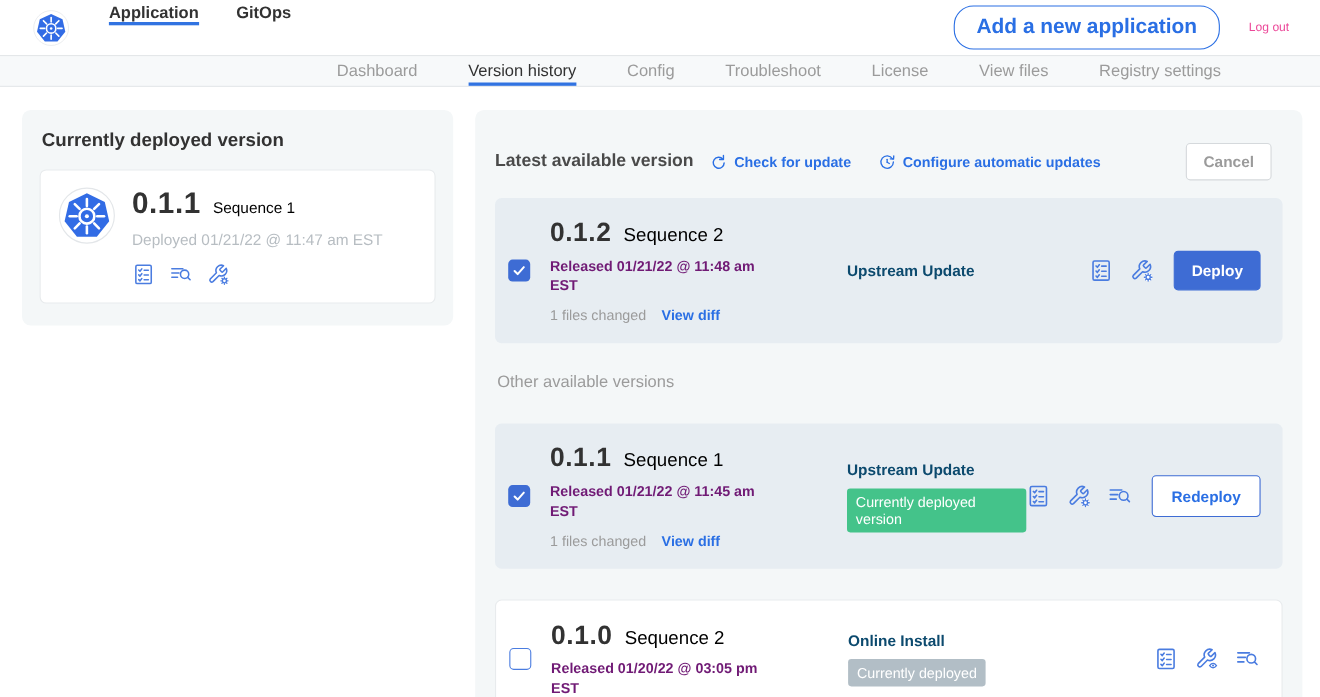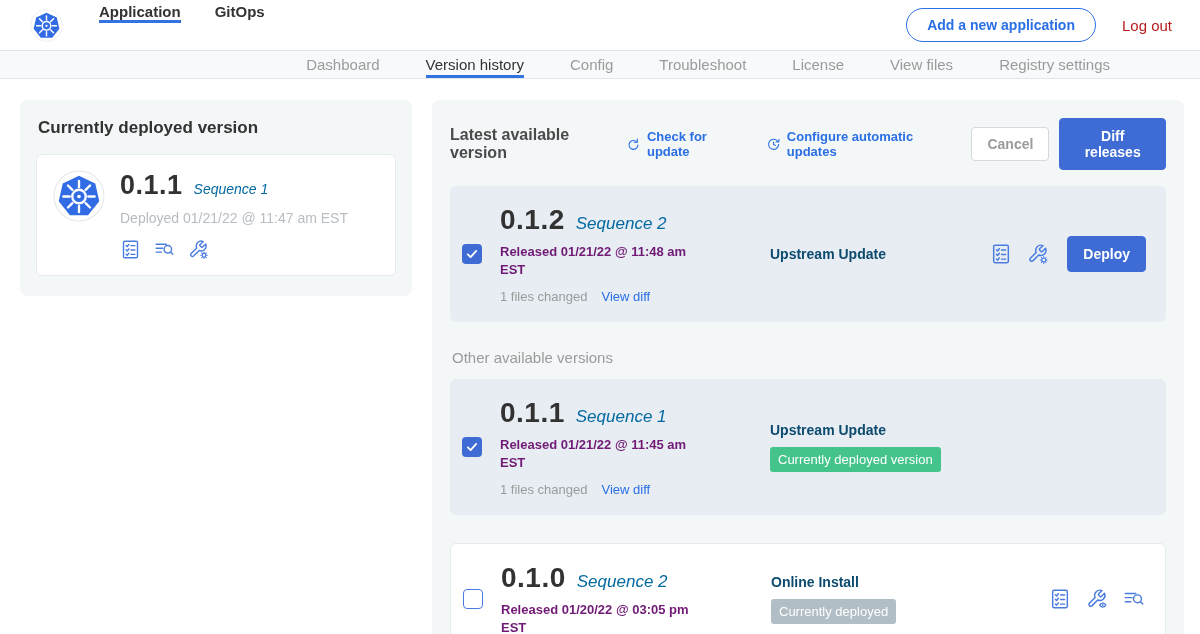--- a/index.html
+++ b/index.html
@@ -25,25 +25,25 @@
     display: flex; align-items: center;
     font-size: 15px; font-weight: bold; color: #323232;
     border-bottom: 3px solid transparent; padding-top: 3px;
     cursor: pointer;
   }
   .topnav .nav-tab.active { border-bottom-color: #3173e1; }
   .topnav .spacer { flex: 1; }
   .topnav .right { display: flex; align-items: center; gap: 26px; }
   .btn-pill {
     border: 1px solid #2a6fe4; color: #2a6fe4; background: #fff;
-    font-size: 14px; font-weight: bold;
+    font-size: 19px; font-weight: bold;
     padding: 8px 20px; border-radius: 18px; cursor: pointer;
     font-family: inherit;
   }
-  .logout { font-size: 15px; color: #b91c1c; cursor: pointer; }
+  .logout { font-size: 11px; color: #ec4899; cursor: pointer; }
 
   
   .subnav {
     height: 29px;
     background: #f7f9fa;
     border-top: 1px solid #e4e7e9;
     border-bottom: 1px solid #e4e7e9;
     display: flex; align-items: stretch; justify-content: flex-end;
     gap: 46px;
     padding-right: 90px;
@@ -64,29 +64,29 @@
   
   .left-card { width: 392px; padding: 16px 16px 20px; }
   .left-card h2 { font-size: 17px; font-weight: bold; color: #323232; margin: 2px 0 16px 2px; }
   .deployed-card {
     background: #fff; border: 1px solid #e8ebed; border-radius: 6px;
     padding: 15px 16px; display: flex; gap: 15px;
   }
   .deployed-card .k8s-logo { width: 52px; height: 52px; flex: 0 0 52px; }
   .vline { display: flex; align-items: baseline; gap: 11px; }
   .vnum { font-size: 27px; font-weight: bold; color: #323232; letter-spacing: 0.5px; }
-  .vseq { font-size: 14px; color: #0369a1; font-style: italic; }
+  .vseq { font-size: 14px; color: #000000; }
   .deployed-ts { font-size: 14px; color: #b7bdc2; margin-top: 9px; }
   .icon-row { display: flex; align-items: center; gap: 13px; margin-top: 13px; }
   .ic { width: 21px; height: 21px; color: #4a7ce0; cursor: pointer; }
   .ic svg { width: 100%; height: 100%; display: block; }
 
   
   .right-panel { flex: 1; padding: 16px 18px 16px; min-height: 505px; }
-  .latest-header { display: flex; align-items: center; margin: 2px 0 16px; }
+  .latest-header { display: flex; align-items: center; margin: 14px 0 16px; }
   .latest-header h2 { font-size: 16px; font-weight: bold; color: #4a4a4a; margin-right: 14px; }
   .hdr-link { display: flex; align-items: center; gap: 6px; color: #2a6fe4; cursor: pointer; margin-right: 24px; }
   .hdr-link .lk-ic { width: 17px; height: 17px; }
   .hdr-link .lk-ic svg { width: 100%; height: 100%; display: block; }
   .hdr-link span { font-size: 13px; font-weight: bold; }
   .latest-header .spacer { flex: 1; }
   .btn { font-family: inherit; font-size: 14px; font-weight: bold; border-radius: 4px; cursor: pointer; }
   .btn-cancel { background: #fff; border: 1px solid #d5d9dc; color: #9b9b9b; padding: 8px 15px; margin-right: 10px; }
   .btn-primary { background: #3e6cd4; border: 1px solid #3e6cd4; color: #fff; padding: 9px 15px; }
   .btn-outline { background: #fff; border: 1px solid #3e6cd4; color: #2a6fe4; padding: 10px 17px; }
@@ -103,41 +103,41 @@
   .checkbox {
     width: 20px; height: 20px; border-radius: 4px; flex: 0 0 20px;
     cursor: pointer; margin-right: 18px;
     display: flex; align-items: center; justify-content: center;
   }
   .checkbox.checked { background: #3e6cd4; }
   .checkbox.unchecked { background: #fff; border: 1px solid #4a7ce0; }
   .checkbox svg { width: 14px; height: 14px; }
 
   .vinfo { width: 212px; flex: 0 0 212px; }
-  .vinfo .vnum { font-size: 28px; }
+  .vinfo .vnum { font-size: 24px; }
   .vinfo .vseq { font-size: 17px; }
   .released { font-size: 13px; font-weight: bold; color: #701a75; margin-top: 7px; line-height: 1.35; max-width: 196px; }
   .files-line { display: flex; gap: 14px; margin-top: 11px; font-size: 13px; }
   .files-changed { color: #9b9b9b; }
-  .view-diff { color: #2a6fe4; font-weight: normal; cursor: pointer; }
+  .view-diff { color: #2a6fe4; font-weight: bold; cursor: pointer; }
 
   .vsource { flex: 1; padding-left: 58px; }
   .source-label { font-size: 14px; font-weight: bold; color: #0c4a6e; }
   .badge {
     display: inline-block; margin-top: 9px;
     font-size: 13px; color: #fff; padding: 5px 8px; border-radius: 3px;
   }
   .badge.green { background: #44c38a; }
   .badge.gray { background: #b2bec6; }
 
   .vactions { display: flex; align-items: center; gap: 15px; }
   .vactions .ic { width: 22px; height: 22px; }
   .vactions .btn { margin-left: 3px; }
 
-  .section-label { font-size: 15px; color: #9b9b9b; margin: 27px 0 13px 2px; }
+  .section-label { font-size: 15px; color: #9b9b9b; margin: 27px 0 29px 2px; }
   .row-gap { height: 28px; }
 </style>
 </head>
 <body>
 
 <svg width="0" height="0" style="position:absolute" aria-hidden="true">
   <defs>
     <symbol id="sym-k8s" viewBox="0 0 100 100">
       <circle cx="50" cy="50" r="48" fill="#ffffff" stroke="#e3e6e9" stroke-width="2"></circle>
       <polygon points="50,11 81.3,26.1 89,59.9 67.4,87 32.6,87 11,59.9 18.7,26.1" fill="#326ce5"></polygon>
@@ -295,21 +295,20 @@
       <div class="hdr-link">
         <span class="lk-ic">
             <svg>
               <use href="#sym-auto-update"></use>
             </svg>
           </span>
         <span>Configure automatic updates</span>
       </div>
       <div class="spacer"></div>
       <button class="btn btn-cancel">Cancel</button>
-      <button class="btn btn-primary">Diff releases</button>
     </div>
 
     <div class="vrow highlight">
       <span class="checkbox checked">
           <svg>
             <use href="#sym-check"></use>
           </svg>
         </span>
       <div class="vinfo">
         <div class="vline">
@@ -356,20 +355,38 @@
         <div class="released">Released 01/21/22 @ 11:45 am EST</div>
         <div class="files-line">
           <span class="files-changed">1 files changed</span>
           <span class="view-diff">View diff</span>
         </div>
       </div>
       <div class="vsource">
         <div class="source-label">Upstream Update</div>
         <span class="badge green">Currently deployed version</span>
       </div>
+      <div class="vactions">
+        <span class="ic">
+            <svg>
+              <use href="#sym-checklist"></use>
+            </svg>
+          </span>
+        <span class="ic">
+            <svg>
+              <use href="#sym-wrench-gear"></use>
+            </svg>
+          </span>
+        <span class="ic">
+            <svg>
+              <use href="#sym-lines-search"></use>
+            </svg>
+          </span>
+        <button class="btn btn-outline">Redeploy</button>
+      </div>
     </div>
 
     <div class="row-gap"></div>
 
     <div class="vrow plain">
       <span class="checkbox unchecked"></span>
       <div class="vinfo">
         <div class="vline">
           <span class="vnum">0.1.0</span>
           <span class="vseq">Sequence 2</span>

